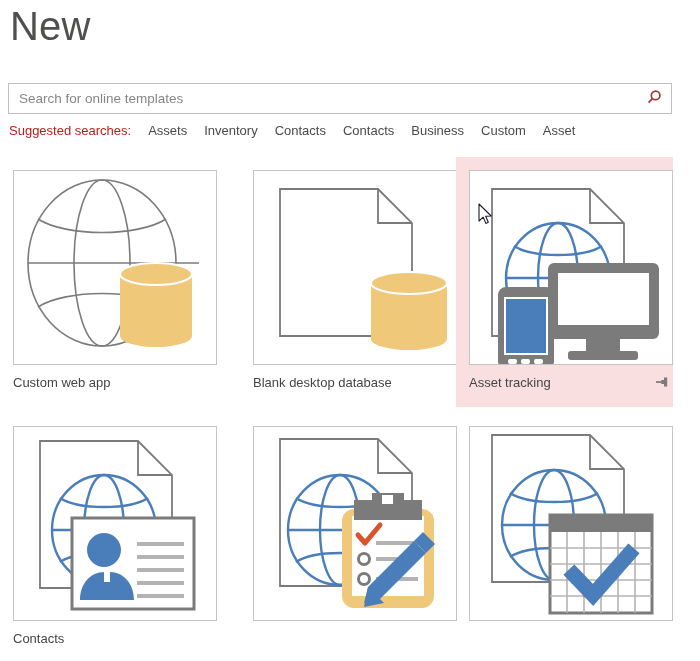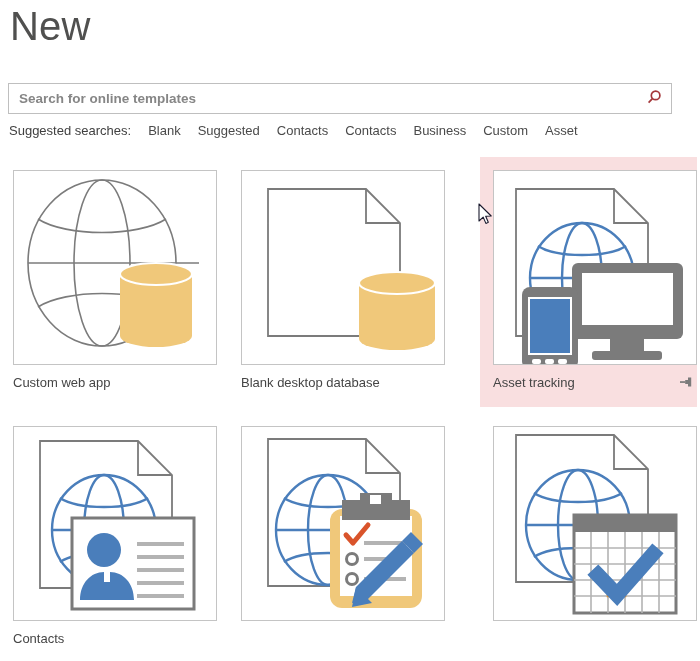--- a/index.html
+++ b/index.html
@@ -46,21 +46,20 @@
     width: 620px;
     height: 29px;
     border: 0;
     outline: none;
     background: transparent;
     padding: 0 0 0 10px;
     box-sizing: border-box;
     font-family: "Liberation Sans", sans-serif;
     font-size: 13.5px;
     color: #333333;
-    font-weight: bold;
   }
   .search-input::placeholder { color: #868686; opacity: 1; }
   .search-btn {
     position: absolute;
     right: 4px;
     top: 3px;
     width: 26px;
     height: 23px;
     border: 0;
     background: transparent;
@@ -75,21 +74,21 @@
   .suggested {
     position: absolute;
     left: 9px;
     top: 123px;
     font-size: 13px;
     color: #4d4d4d;
     white-space: nowrap;
     display: flex;
     align-items: baseline;
   }
-  .suggested-label { color: #404040; margin-right: 17px; }
+  .suggested-label { color: #b91c1c; margin-right: 17px; }
   .suggested a {
     color: #4a4a4a;
     text-decoration: none;
     margin-right: 17px;
     cursor: pointer;
   }
 
   
   .grid {
     position: absolute;
@@ -100,22 +99,22 @@
   .row { position: relative; height: 256px; }
   .cell {
     position: absolute;
     top: 0;
     width: 217px;
     height: 250px;
     box-sizing: border-box;
     padding: 13px 10px 0 13px;
   }
   .cell.c0 { left: 0px; }
-  .cell.c1 { left: 228px; }
-  .cell.c2 { left: 456px; margin-left: 24px; }
+  .cell.c1 { left: 240px; }
+  .cell.c2 { left: 456px; }
   .cell.selected { background: #f9dfe0; }
 
   .thumb {
     position: relative;
     width: 204px;
     height: 195px;
     border: 1px solid #c4c4c4;
     background: #ffffff;
     box-sizing: border-box;
     overflow: hidden;
@@ -161,22 +160,22 @@
       <svg width="17" height="17" viewBox="0 0 17 17">
         <circle cx="9.6" cy="6.4" r="4.3" fill="none" stroke="#a4373a" stroke-width="1.7"></circle>
         <line x1="6.4" y1="9.6" x2="2.6" y2="13.6" stroke="#a4373a" stroke-width="1.7"></line>
       </svg>
     </span>
   </button>
 </div>
 
 <div class="suggested">
   <span class="suggested-label">Suggested searches:</span>
-  <a href="#">Blank</a>
-  <a href="#">Suggested</a>
+  <a href="#">Assets</a>
+  <a href="#">Inventory</a>
   <a href="#">Contacts</a>
   <a href="#">Contacts</a>
   <a href="#">Business</a>
   <a href="#">Custom</a>
   <a href="#">Asset</a>
 </div>
 
 <div class="grid">
 
   <div class="row">

